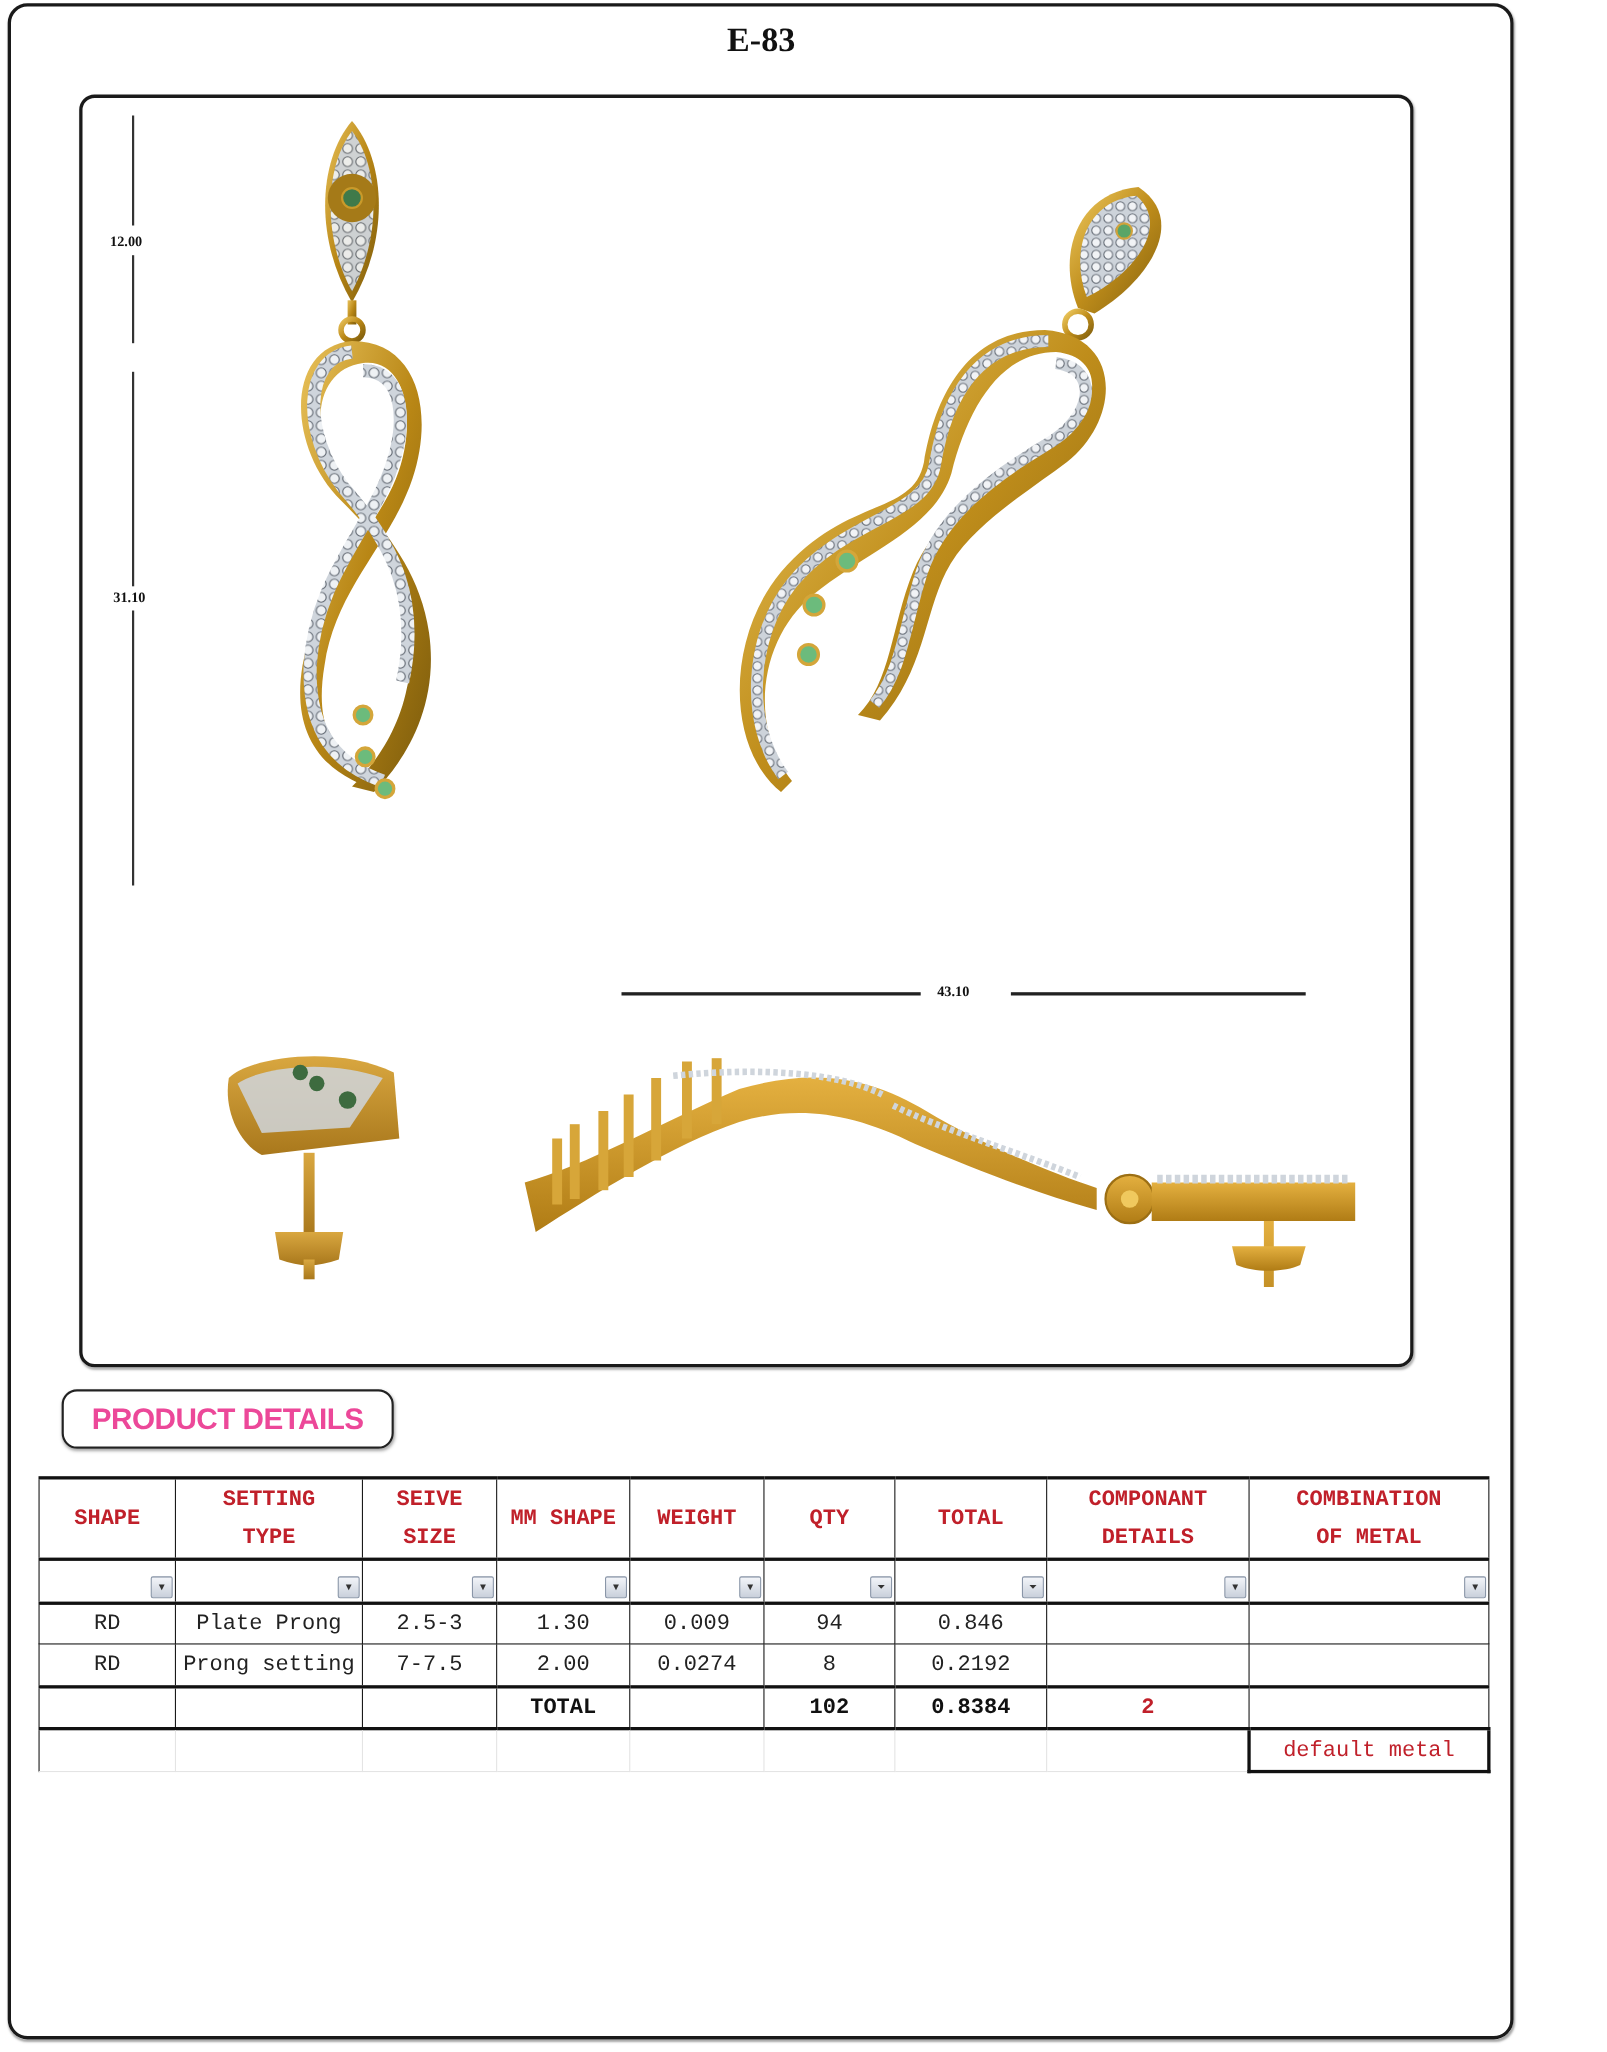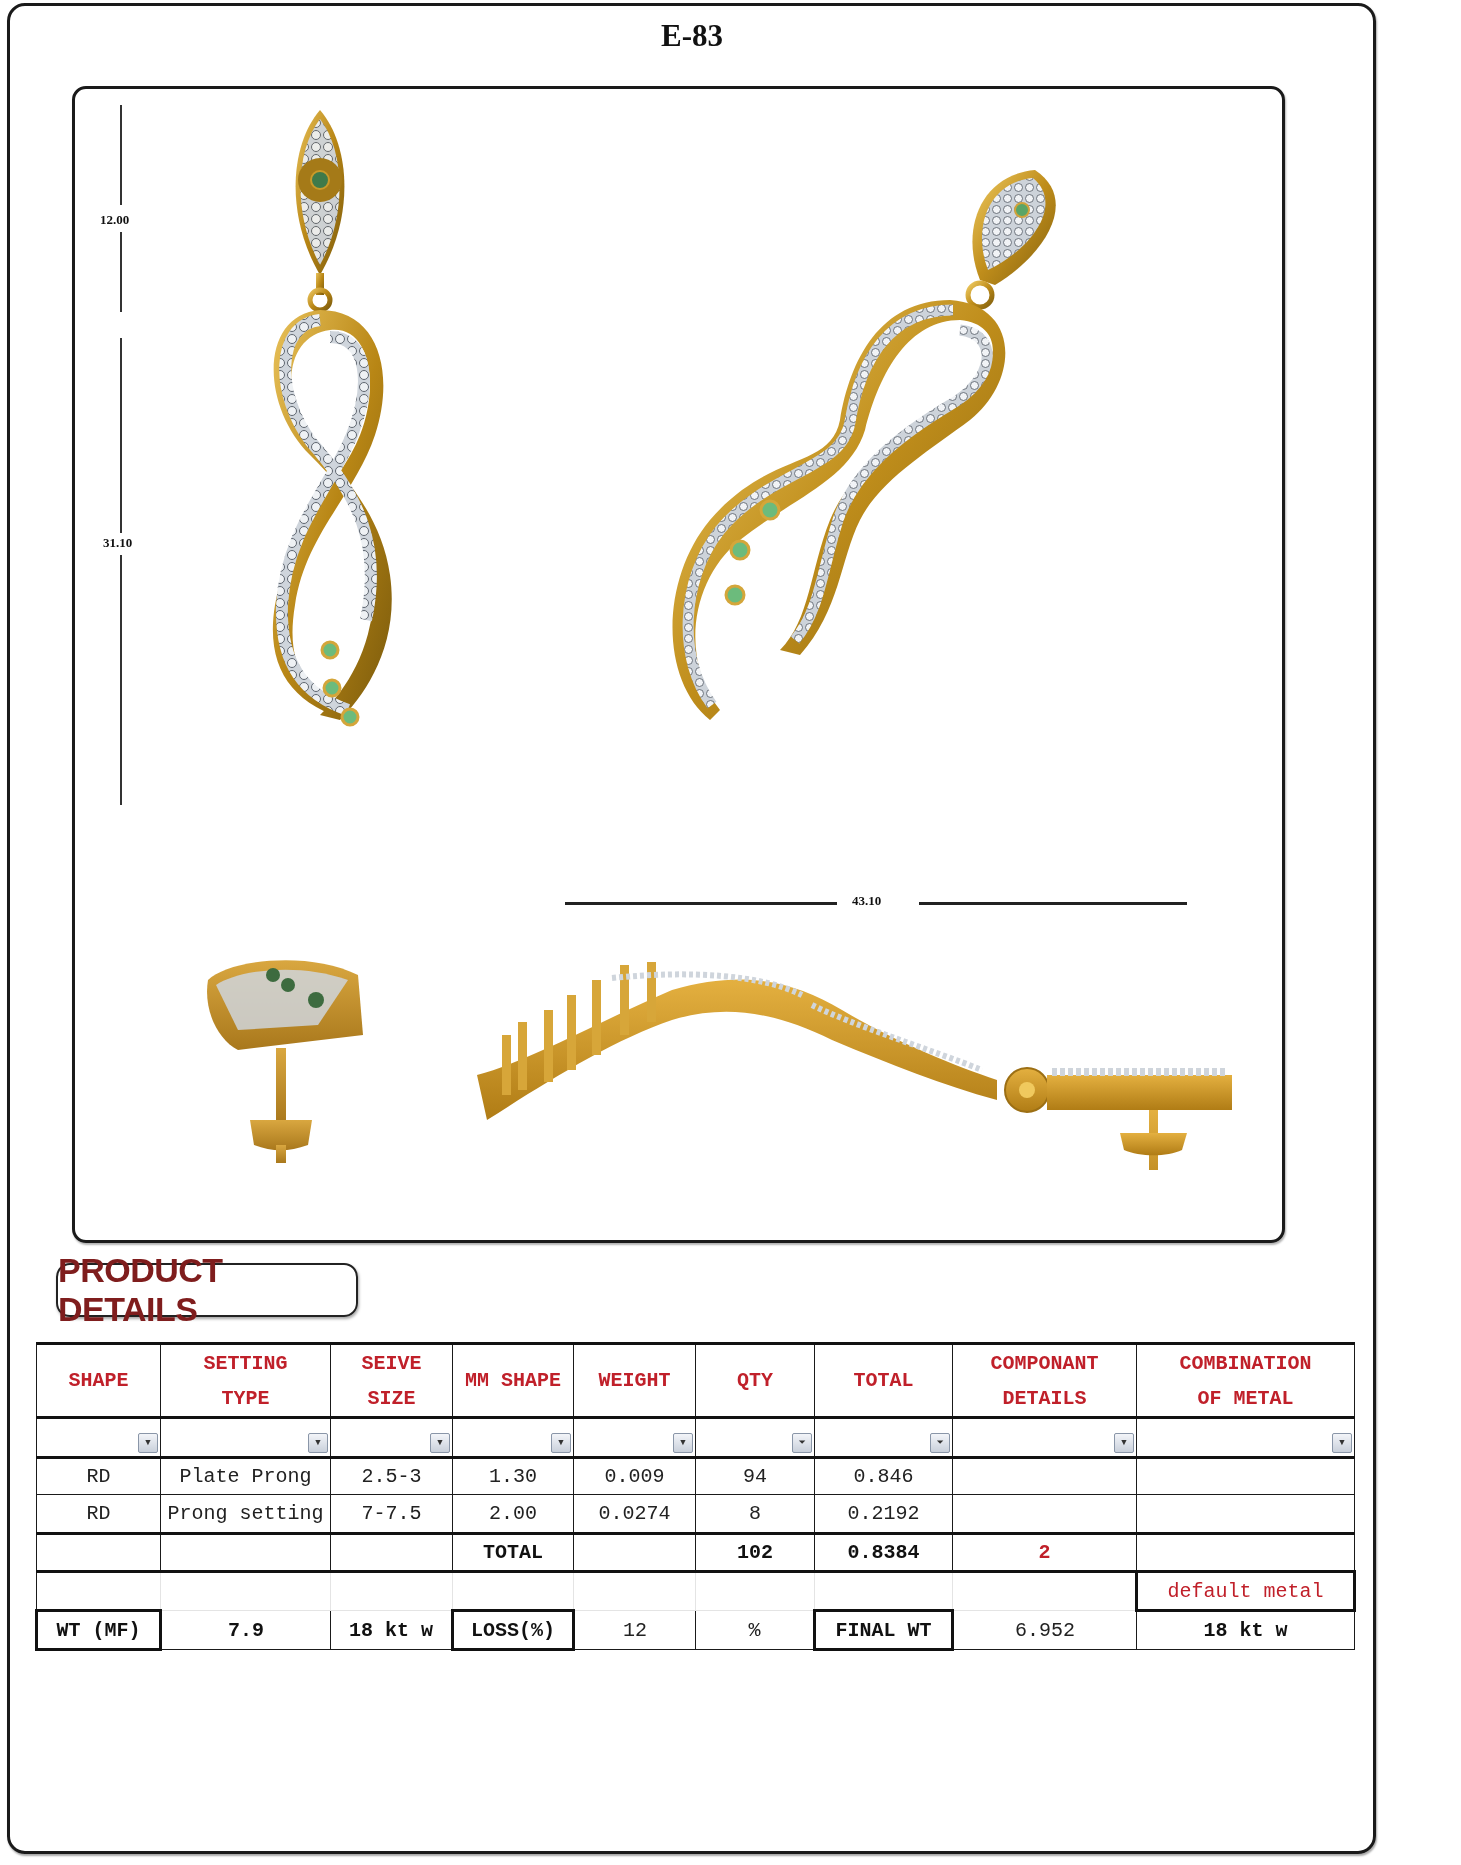--- a/index.html
+++ b/index.html
@@ -9,21 +9,21 @@
   .outer-frame { left: 7px; top: 3px; width: 1369px; height: 1851px; border: 3px solid #1a1a1a; border-radius: 18px; box-sizing: border-box; box-shadow: 1px 2px 2px rgba(0,0,0,0.35); }
   .sheet-title { left: 0; width: 1384px; top: 18px; text-align: center; font-family: "Liberation Serif", serif; font-weight: bold; font-size: 31px; color: #111; }
 
   .inner-frame { left: 72px; top: 86px; width: 1213px; height: 1157px; border: 3px solid #1a1a1a; border-radius: 14px; box-sizing: border-box; box-shadow: 1px 2px 2px rgba(0,0,0,0.3); }
 
   .dim-label { font-family: "Liberation Serif", serif; font-weight: bold; font-size: 13px; color: #111; }
   .vline { width: 2px; background: #333; }
   .hline { height: 3px; background: #222; }
 
   .product-details-box { left: 56px; top: 1263px; width: 302px; height: 54px; border: 2px solid #222; border-radius: 14px; box-sizing: border-box; box-shadow: 1px 2px 3px rgba(0,0,0,0.35); display:flex; align-items:center; justify-content:center; }
-  .product-details-label { font-family: "Liberation Sans", sans-serif; font-weight: bold; font-size: 34px; letter-spacing: -0.5px; color: #7f1d1d; }
+  .product-details-label { font-family: "Liberation Sans", sans-serif; font-weight: bold; font-size: 27px; letter-spacing: -0.5px; color: #ec4899; }
 
   table.details { position: absolute; left: 35px; top: 1342px; border-collapse: collapse; table-layout: fixed; font-family: Liberation Mono, monospace; }
   table.details td { border: 1px solid #1a1a1a; padding: 0; text-align: center; vertical-align: middle; font-size: 20px; color: #222; overflow: hidden; white-space: nowrap; }
   table.details tr.hdr td { color: #c0202a; font-weight: bold; font-size: 20px; line-height: 35px; white-space: normal; border-top: 3px solid #111; border-bottom: 3px solid #111; }
   table.details tr.filter td { position: relative; border-bottom: 3px solid #111; }
   .filter-btn { position: absolute; right: 2px; bottom: 3px; width: 20px; height: 20px; border: 1px solid #8a96a8; border-radius: 2px; background: linear-gradient(#f3f5f9, #c9d0db); box-sizing: border-box; display:flex; align-items:center; justify-content:center; font-size: 9px; color: #333; }
   .bold { font-weight: bold; color: #111 !important; }
   .red-bold { font-weight: bold; color: #c0202a !important; }
   .red-light { color: #c0202a !important; }
   .left { text-align: left !important; padding-left: 4px !important; }
@@ -250,27 +250,16 @@
     <td style="border-color:#e4e4e4;"></td>
     <td style="border-color:#e4e4e4;"></td>
     <td style="border-color:#e4e4e4;"></td>
     <td style="border-color:#e4e4e4;"></td>
     <td style="border-color:#e4e4e4;"></td>
     <td style="border-color:#e4e4e4;"></td>
     <td style="border-color:#e4e4e4;"></td>
     <td class="boxed red-light">default metal</td>
   </tr>
 
-  <tr style="height:39px;">
-    <td class="boxed bold">WT (MF)</td>
-    <td class="bold">7.9</td>
-    <td class="bold">18 kt w</td>
-    <td class="boxed bold">LOSS(%)</td>
-    <td>12</td>
-    <td>%</td>
-    <td class="boxed bold">FINAL WT</td>
-    <td>6.952</td>
-    <td class="bold">18 kt w</td>
-  </tr>
 
 
 </tbody>
   </table>
 
 </body></html>

